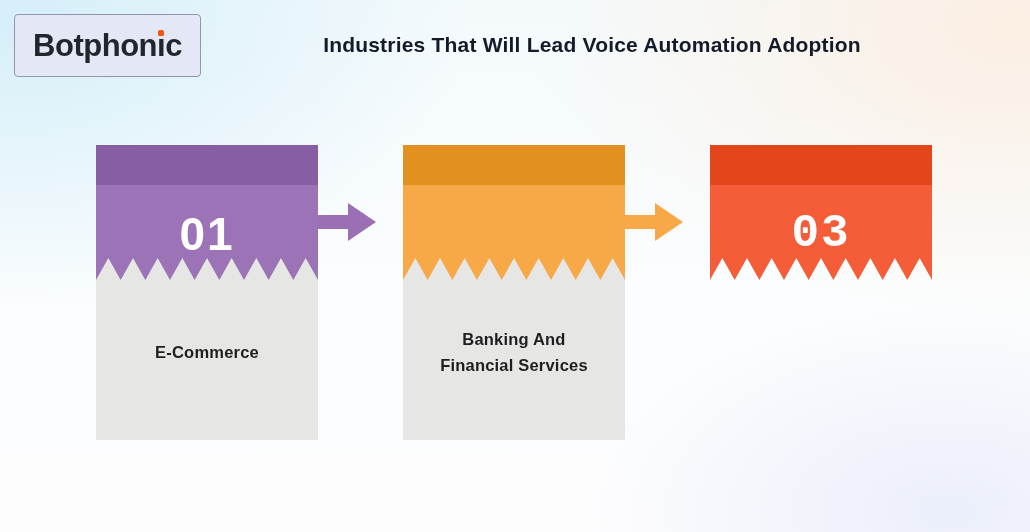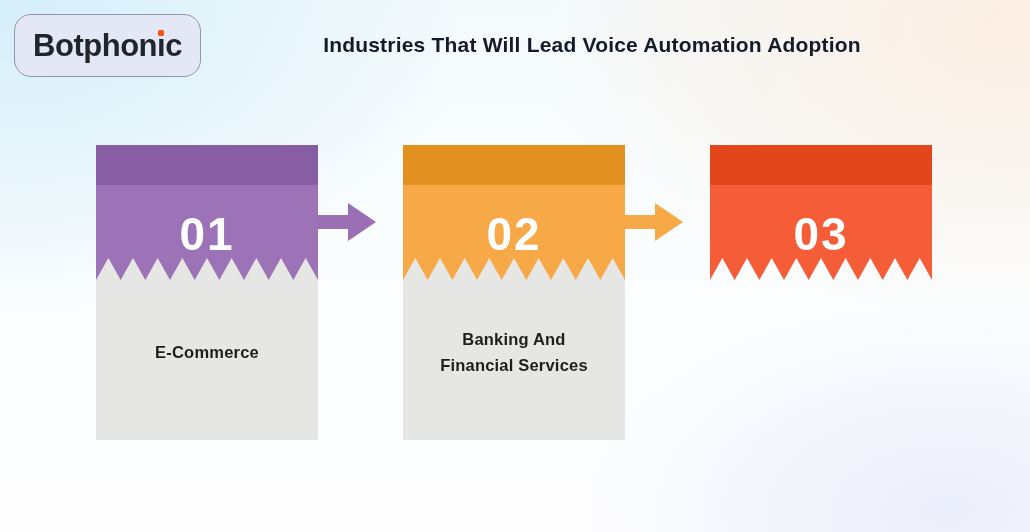--- a/index.html
+++ b/index.html
@@ -17,21 +17,21 @@
       radial-gradient(520px 300px at 92% 96%, rgba(232,236,250,0.85), rgba(232,236,250,0) 70%),
       linear-gradient(180deg,#f4fafc 0%,#fbfdfe 55%,#fdfdfe 100%);
   }
 
   
   .logo{
     position:absolute;left:14px;top:14px;
     width:187px;height:63px;
     background:#e4e8f6;
     border:1.5px solid #8f96ad;
-    border-radius:17px;
+    border-radius:4px;
     display:flex;align-items:center;justify-content:center;
     box-sizing:border-box;
   }
   .logo-text{
     font-size:31px;font-weight:800;color:#22262c;letter-spacing:-0.5px;
   }
   .logo-i{position:relative;display:inline-block;}
   .i-dot{
     position:absolute;left:50%;transform:translateX(-50%);
     top:2px;width:6px;height:6px;border-radius:1.5px;
@@ -71,21 +71,21 @@
       72.22% calc(100% - 22px), 66.67% 100%,
       61.11% calc(100% - 22px), 55.56% 100%,
       50%    calc(100% - 22px), 44.44% 100%,
       38.89% calc(100% - 22px), 33.33% 100%,
       27.78% calc(100% - 22px), 22.22% 100%,
       16.67% calc(100% - 22px), 11.11% 100%,
       5.56%  calc(100% - 22px), 0 100%);
   }
   .hdr-purple{background:#9b73b6;}
   .hdr-orange{background:#f6a946;}
-  .hdr-red{background:#f55c38;}
+  .hdr-red{background:#f55c38;font-family:Liberation Mono, monospace;}
   .band{position:absolute;left:0;top:0;width:100%;height:40px;}
   .band-purple{background:#875da4;}
   .band-orange{background:#e29120;}
   .band-red{background:#e4461c;}
   .card-num{
     position:absolute;left:0;top:52px;width:100%;height:73px;
     display:flex;align-items:center;justify-content:center;
     color:#ffffff;font-size:46px;font-weight:700;letter-spacing:2px;
   }
 
@@ -125,21 +125,20 @@
 
   <div class="card card-2">
     <div class="card-body">
       <div class="card-label">
         <div>Banking And</div>
         <div>Financial Services</div>
       </div>
     </div>
     <div class="card-header hdr-orange">
       <div class="band band-orange"></div>
-      <div class="card-num">02</div>
     </div>
   </div>
 
   <svg class="arrow arrow-2" viewBox="0 0 58 44">
     <path d="M0,15 L30,15 L30,3 L58,22 L30,41 L30,29 L0,29 Z"></path>
   </svg>
 
   <div class="card card-3">
     <div class="card-header hdr-red">
       <div class="band band-red"></div>

